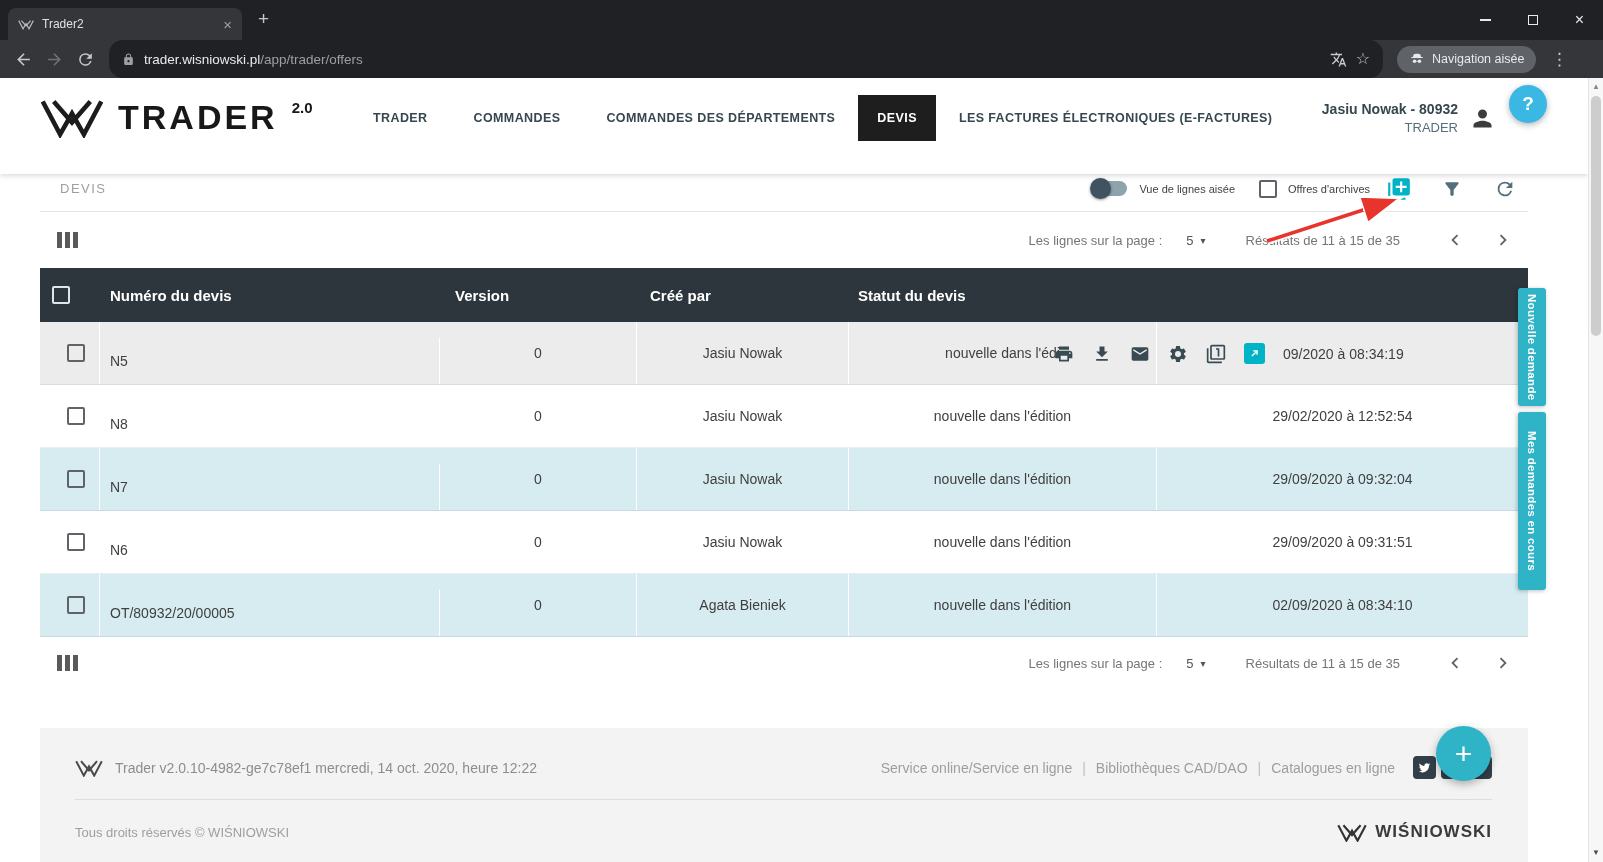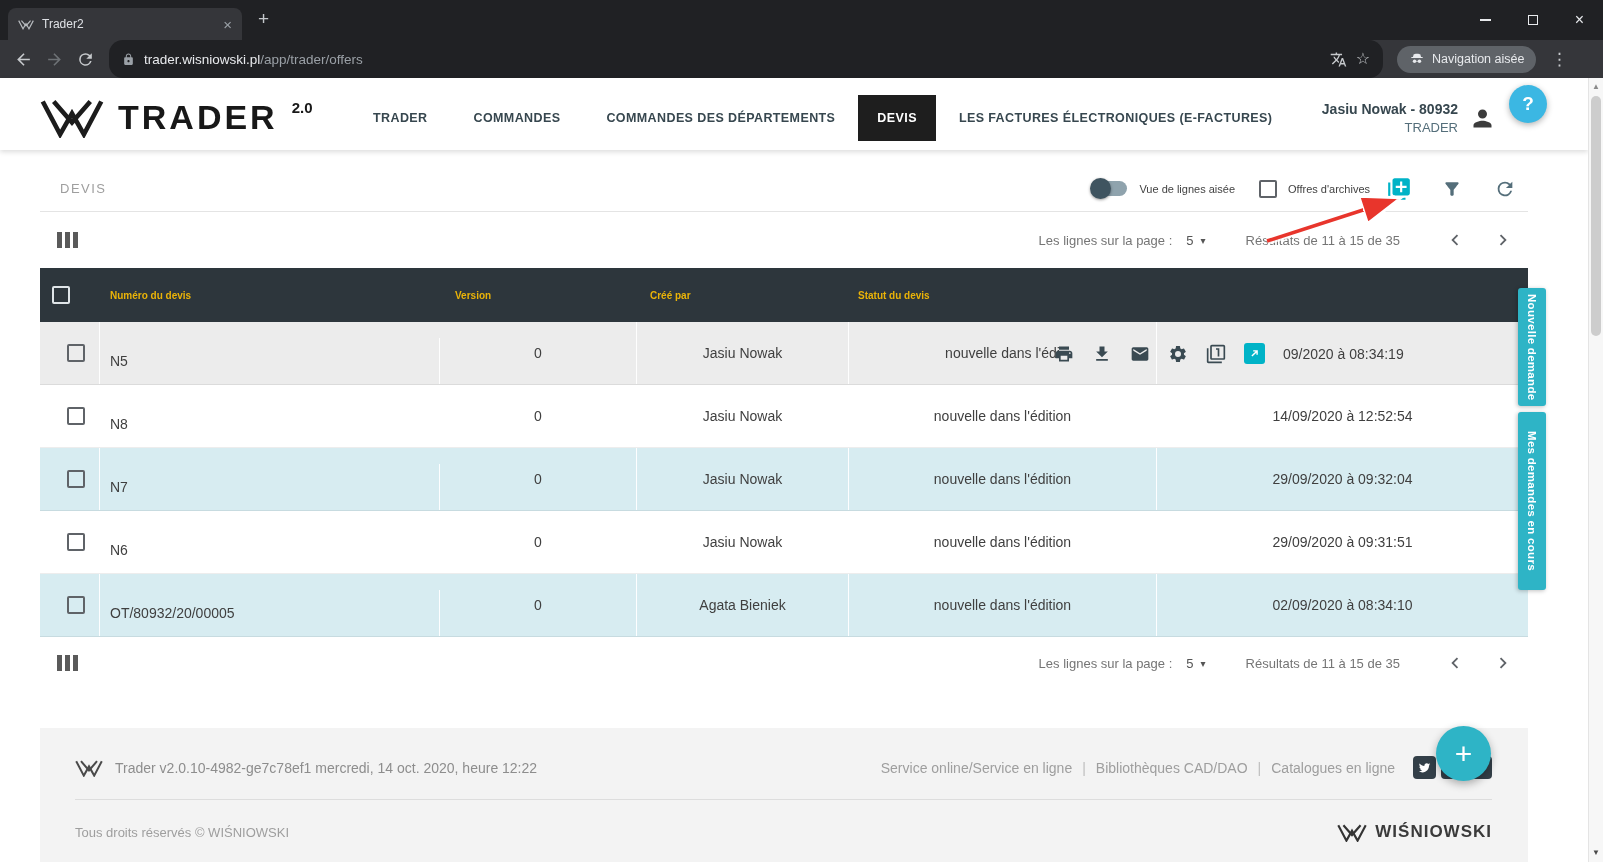--- a/index.html
+++ b/index.html
@@ -29,21 +29,21 @@
 .url-path{color:#9aa0a6;}
 .trans-ic{width:17px;height:17px;flex:none;}
 .star{color:#c6c9cc;font-size:16px;line-height:1;}
 .incog{margin-left:14px;height:27px;background:#5f6368;border-radius:14px;display:flex;align-items:center;gap:7px;padding:0 12px;flex:none;}
 .incog svg{width:16px;height:16px;fill:#e8eaed;}
 .incog span{color:#e8eaed;font-size:12.5px;white-space:nowrap;}
 .menu-dots{margin-left:12px;color:#c6c9cc;font-size:17px;width:22px;text-align:center;}
 
 
 .app{position:absolute;top:78px;left:0;width:1588px;height:784px;background:#fff;}
-.app-header{position:absolute;top:0;left:0;width:100%;height:72px;background:#fff;box-shadow:0 2px 5px rgba(0,0,0,.14);z-index:5;}
+.app-header{position:absolute;top:0;left:0;width:100%;height:96px;background:#fff;box-shadow:0 2px 5px rgba(0,0,0,.14);z-index:5;}
 .brand{position:absolute;left:40px;top:18px;display:flex;align-items:flex-start;gap:14px;}
 .brand-mark{width:64px;height:42px;color:#1c1c1c;}
 .brand-text{font-size:34px;font-weight:bold;color:#181818;letter-spacing:3px;line-height:42px;}
 .brand-ver{font-size:15px;font-weight:bold;color:#181818;margin-top:3px;}
 .main-nav{position:absolute;left:350px;top:0;height:80px;display:flex;align-items:center;}
 .main-nav a{font-size:12.5px;font-weight:bold;color:#37474f;letter-spacing:.4px;padding:0 23px;white-space:nowrap;}
 .main-nav a.active{background:#1e1e1e;color:#fff;padding:16px 19px;}
 .user-block{position:absolute;right:92px;top:0;height:80px;display:flex;align-items:center;gap:11px;z-index:6;}
 .user-text{text-align:right;}
 .user-name{font-size:14px;font-weight:bold;color:#37474f;}
@@ -69,32 +69,32 @@
 .ic-filter svg{width:20px;height:20px;fill:#546e7a;}
 .ic-refresh svg{width:22px;height:22px;fill:#546e7a;}
 
 
 .controls{position:absolute;left:40px;width:1488px;height:44px;display:flex;align-items:center;}
 .controls-top{top:140px;}
 .controls-bottom{top:563px;}
 .cols-ic{margin-left:17px;display:flex;gap:3px;}
 .cols-ic span{width:5px;height:16px;background:#5a5a5a;}
 .ctrl-right{position:absolute;right:12px;display:flex;align-items:center;color:#757575;font-size:13px;}
-.pp-label{margin-right:14px;white-space:nowrap;}
+.pp-label{margin-right:24px;white-space:nowrap;}
 .pp-value{display:flex;align-items:center;gap:7px;color:#555;margin-right:40px;}
 .caret{font-size:10px;color:#555;}
 .results{margin-right:42px;white-space:nowrap;}
 .chev{width:26px;height:26px;display:flex;align-items:center;justify-content:center;}
 .chev svg{width:22px;height:22px;fill:#5f6368;}
 .chev + .chev{margin-left:22px;}
 
 
 .table{position:absolute;left:40px;top:190px;width:1488px;z-index:1;}
 .thead{display:flex;height:54px;background:#2d363c;align-items:center;}
-.thead .cell{font-size:10px;font-weight:bold;color:#eab308;display:flex;align-items:center;}
+.thead .cell{font-size:15px;font-weight:bold;color:#ffffff;display:flex;align-items:center;}
 .c-check{width:60px;flex:none;display:flex;align-items:center;padding-left:12px;}
 .c-num{width:340px;flex:none;}
 .c-ver{width:197px;flex:none;}
 .c-par{width:212px;flex:none;}
 .c-stat{width:308px;flex:none;}
 .c-date{width:371px;flex:none;}
 .thead .c-num{padding-left:10px;}
 .thead .c-ver{padding-left:15px;}
 .thead .c-par{padding-left:13px;}
 .thead .c-stat{padding-left:9px;}
@@ -356,21 +356,21 @@
       </div>
 
       <div class="row r-white">
         <div class="cell c-check">
             <span class="cb"></span>
           </div>
         <div class="cell c-num">N8</div>
         <div class="cell c-ver">0</div>
         <div class="cell c-par">Jasiu Nowak</div>
         <div class="cell c-stat">nouvelle dans l'édition</div>
-        <div class="cell c-date">14/09/2020 à 12:52:54</div>
+        <div class="cell c-date">29/02/2020 à 12:52:54</div>
       </div>
 
       <div class="row r-teal">
         <div class="cell c-check">
             <span class="cb"></span>
           </div>
         <div class="cell c-num">N7</div>
         <div class="cell c-ver">0</div>
         <div class="cell c-par">Jasiu Nowak</div>
         <div class="cell c-stat">nouvelle dans l'édition</div>

